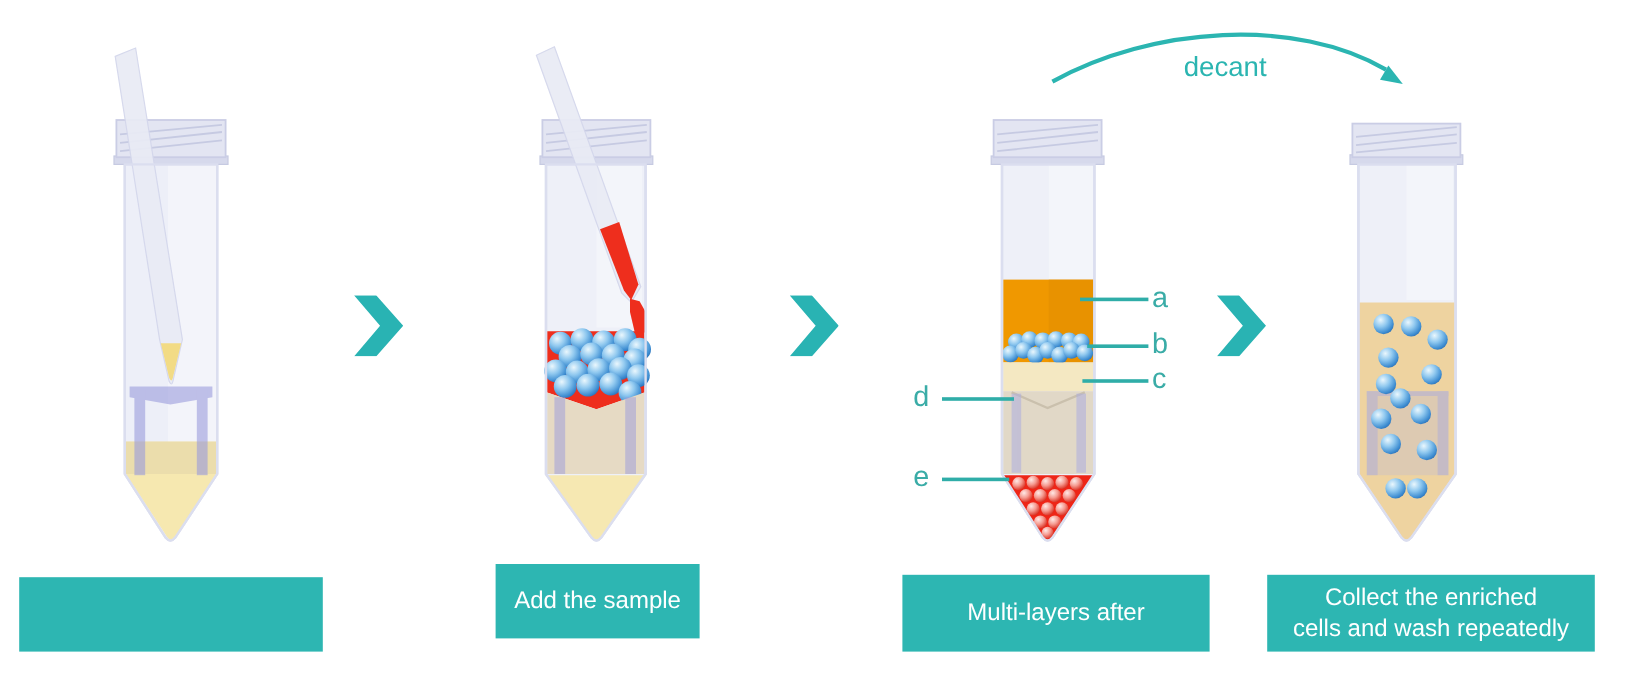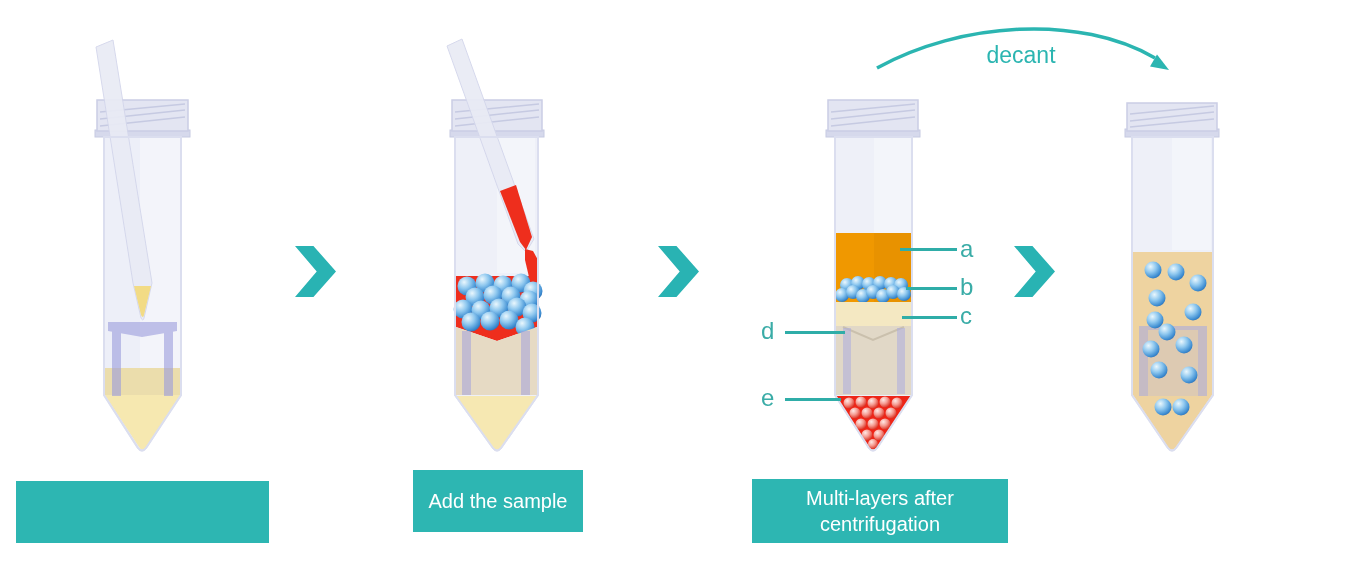--- a/index.html
+++ b/index.html
@@ -222,16 +222,19 @@
   <div class="ptr" style="left:785px;top:398px;width:56px"></div>
 
   <div class="caption" style="left:16px;top:481px;width:253px;height:62px">
   </div>
   <div class="caption" style="left:413px;top:470px;width:170px;height:62px">
     <span class="cap-line">Add the sample</span>
     <span class="cap-line"></span>
   </div>
   <div class="caption" style="left:752px;top:479px;width:256px;height:64px">
     <span class="cap-line">Multi-layers after</span>
-    <span class="cap-line">centrifugation</span>
+  </div>
+  <div class="caption" style="left:1056px;top:479px;width:273px;height:64px">
+    <span class="cap-line">Collect the enriched</span>
+    <span class="cap-line">cells and wash repeatedly</span>
   </div>
 
 </div>
 
 </body></html>

